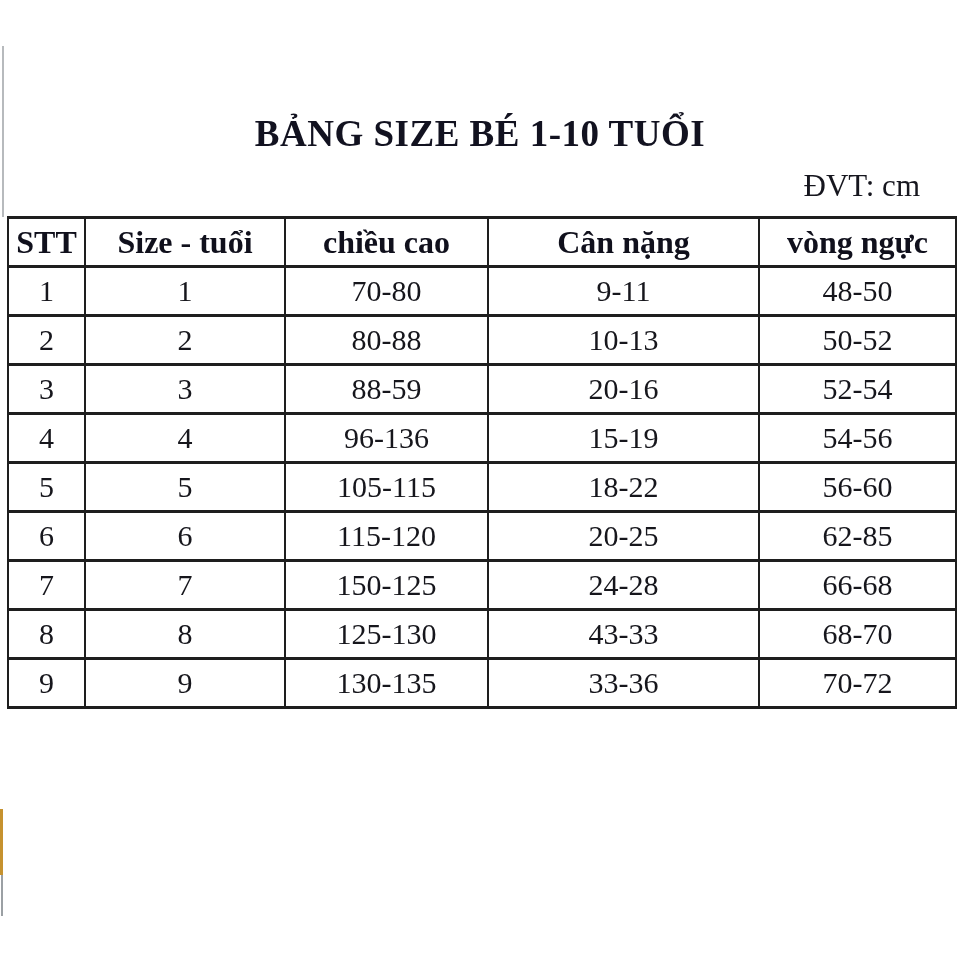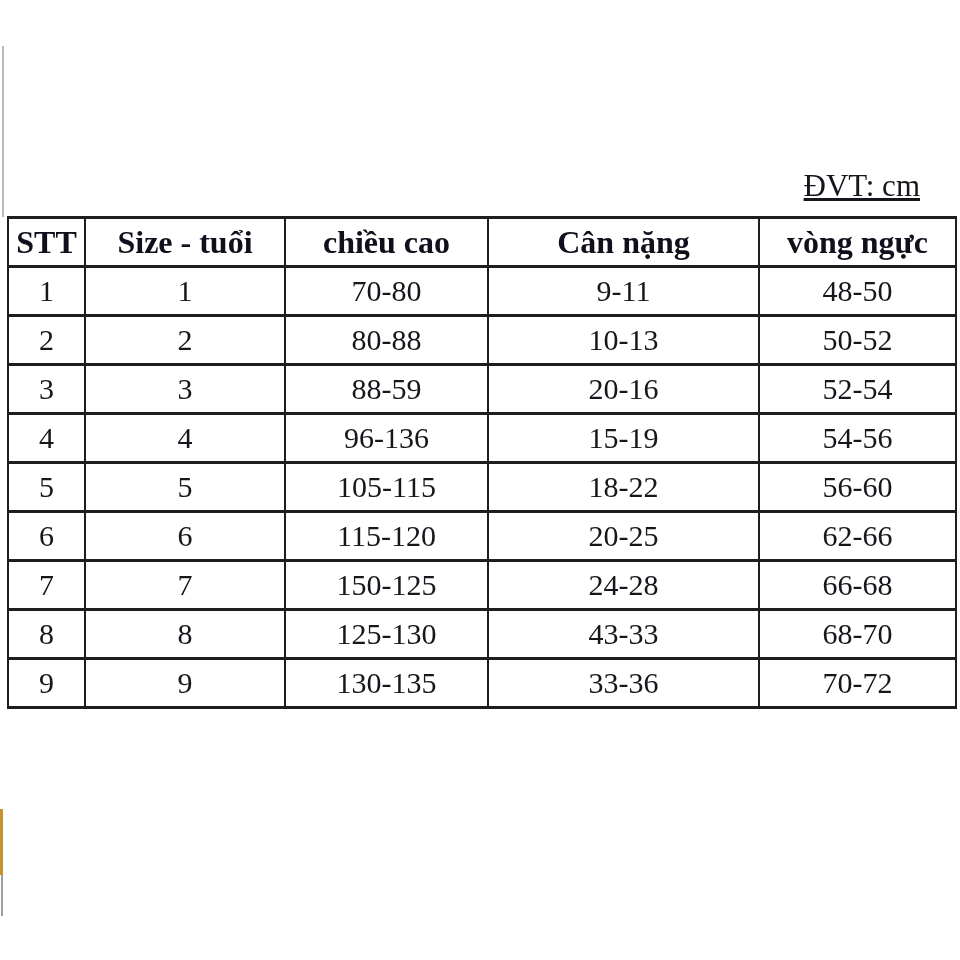--- a/index.html
+++ b/index.html
@@ -20,21 +20,20 @@
     font-size: 37px;
     font-weight: bold;
     letter-spacing: 0.5px;
     color: #121220;
   }
   .unit-note {
     position: absolute;
     top: 168px; right: 40px;
     font-size: 31px;
     color: #16161e;
-    text-decoration: underline;
   }
 
   table.size-table {
     position: absolute;
     top: 216px; left: 7px;
     width: 948px;
     border-collapse: collapse;
     table-layout: fixed;
   }
   .size-table th, .size-table td {
@@ -67,20 +66,21 @@
 </style>
 </head>
 <body>
 
 <div class="page">
 
   <div class="edge-line edge-gray-top"></div>
   <div class="edge-line edge-orange"></div>
   <div class="edge-line edge-gray-bottom"></div>
 
+  <div class="doc-title">BẢNG SIZE BÉ 1-10 TUỔI</div>
   <div class="unit-note">ĐVT: cm</div>
 
   <table class="size-table">
     <colgroup>
       <col style="width:77px">
       <col style="width:200px">
       <col style="width:203px">
       <col style="width:271px">
       <col style="width:197px">
     </colgroup>
@@ -127,21 +127,21 @@
         <td>5</td>
         <td>105-115</td>
         <td>18-22</td>
         <td>56-60</td>
       </tr>
       <tr>
         <td>6</td>
         <td>6</td>
         <td>115-120</td>
         <td>20-25</td>
-        <td>62-66</td>
+        <td>62-85</td>
       </tr>
       <tr>
         <td>7</td>
         <td>7</td>
         <td>150-125</td>
         <td>24-28</td>
         <td>66-68</td>
       </tr>
       <tr>
         <td>8</td>

